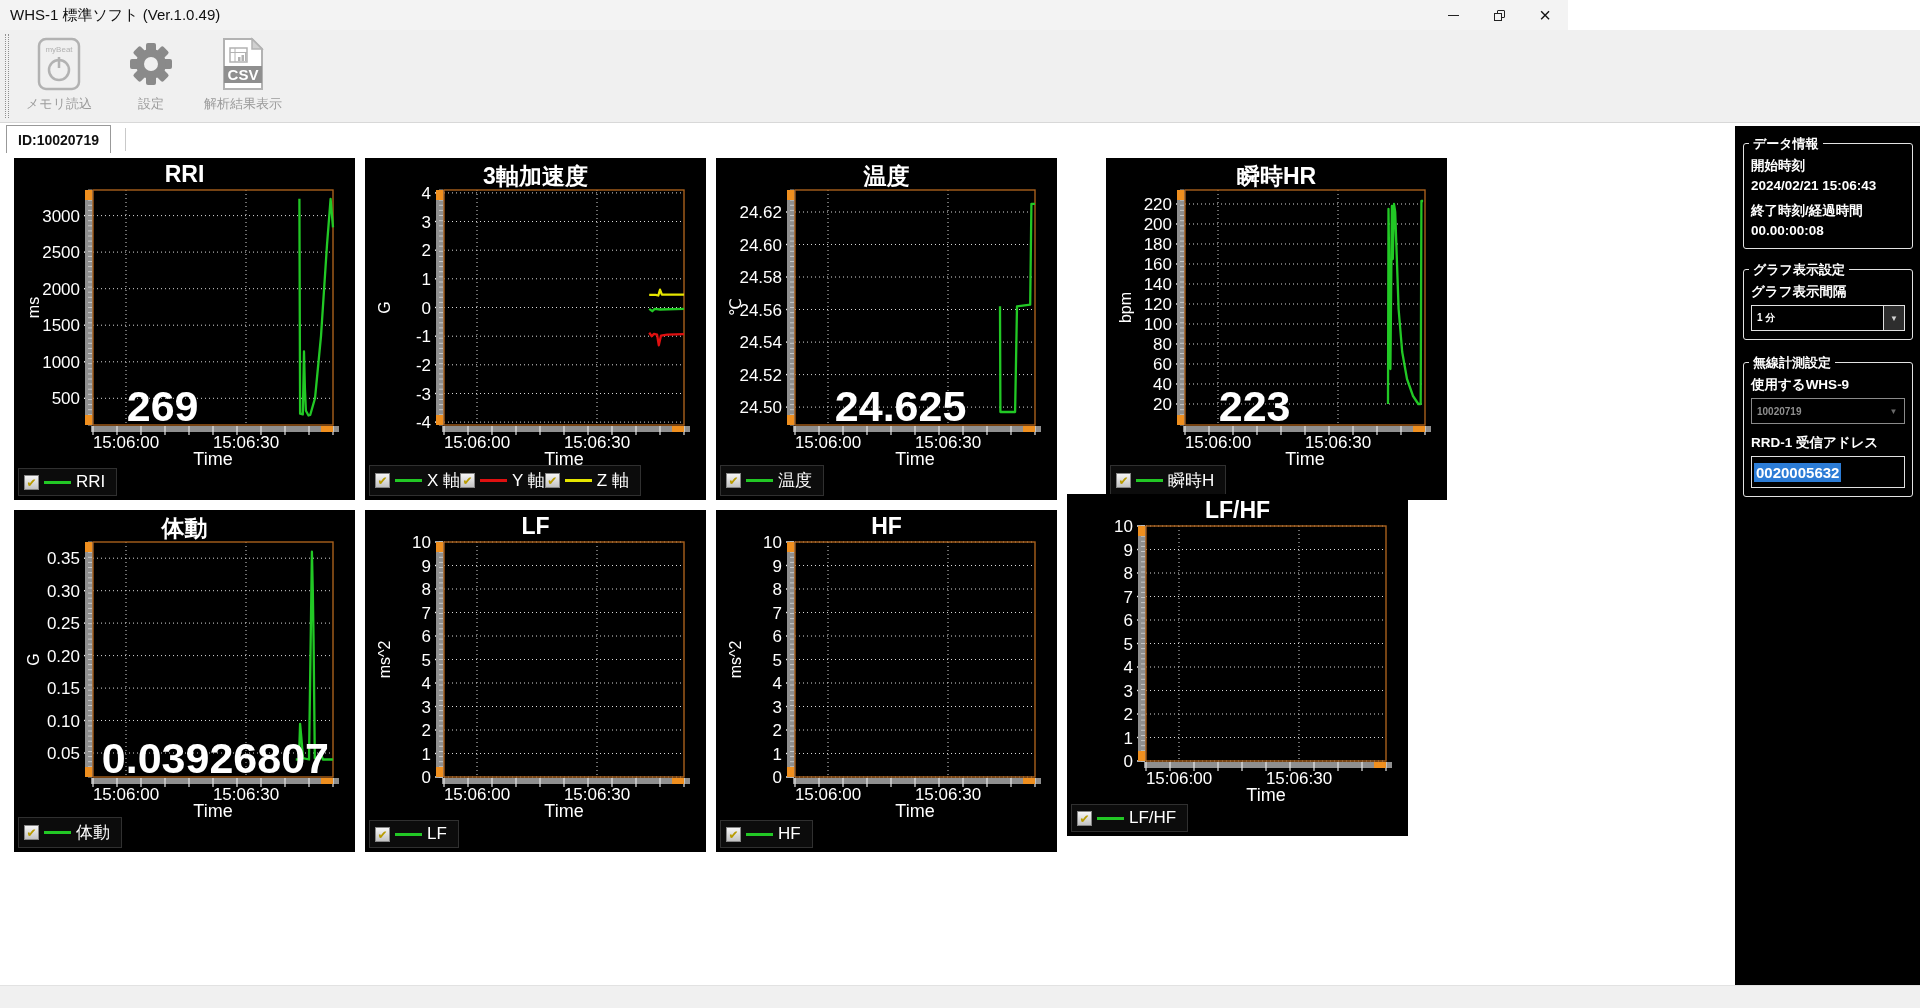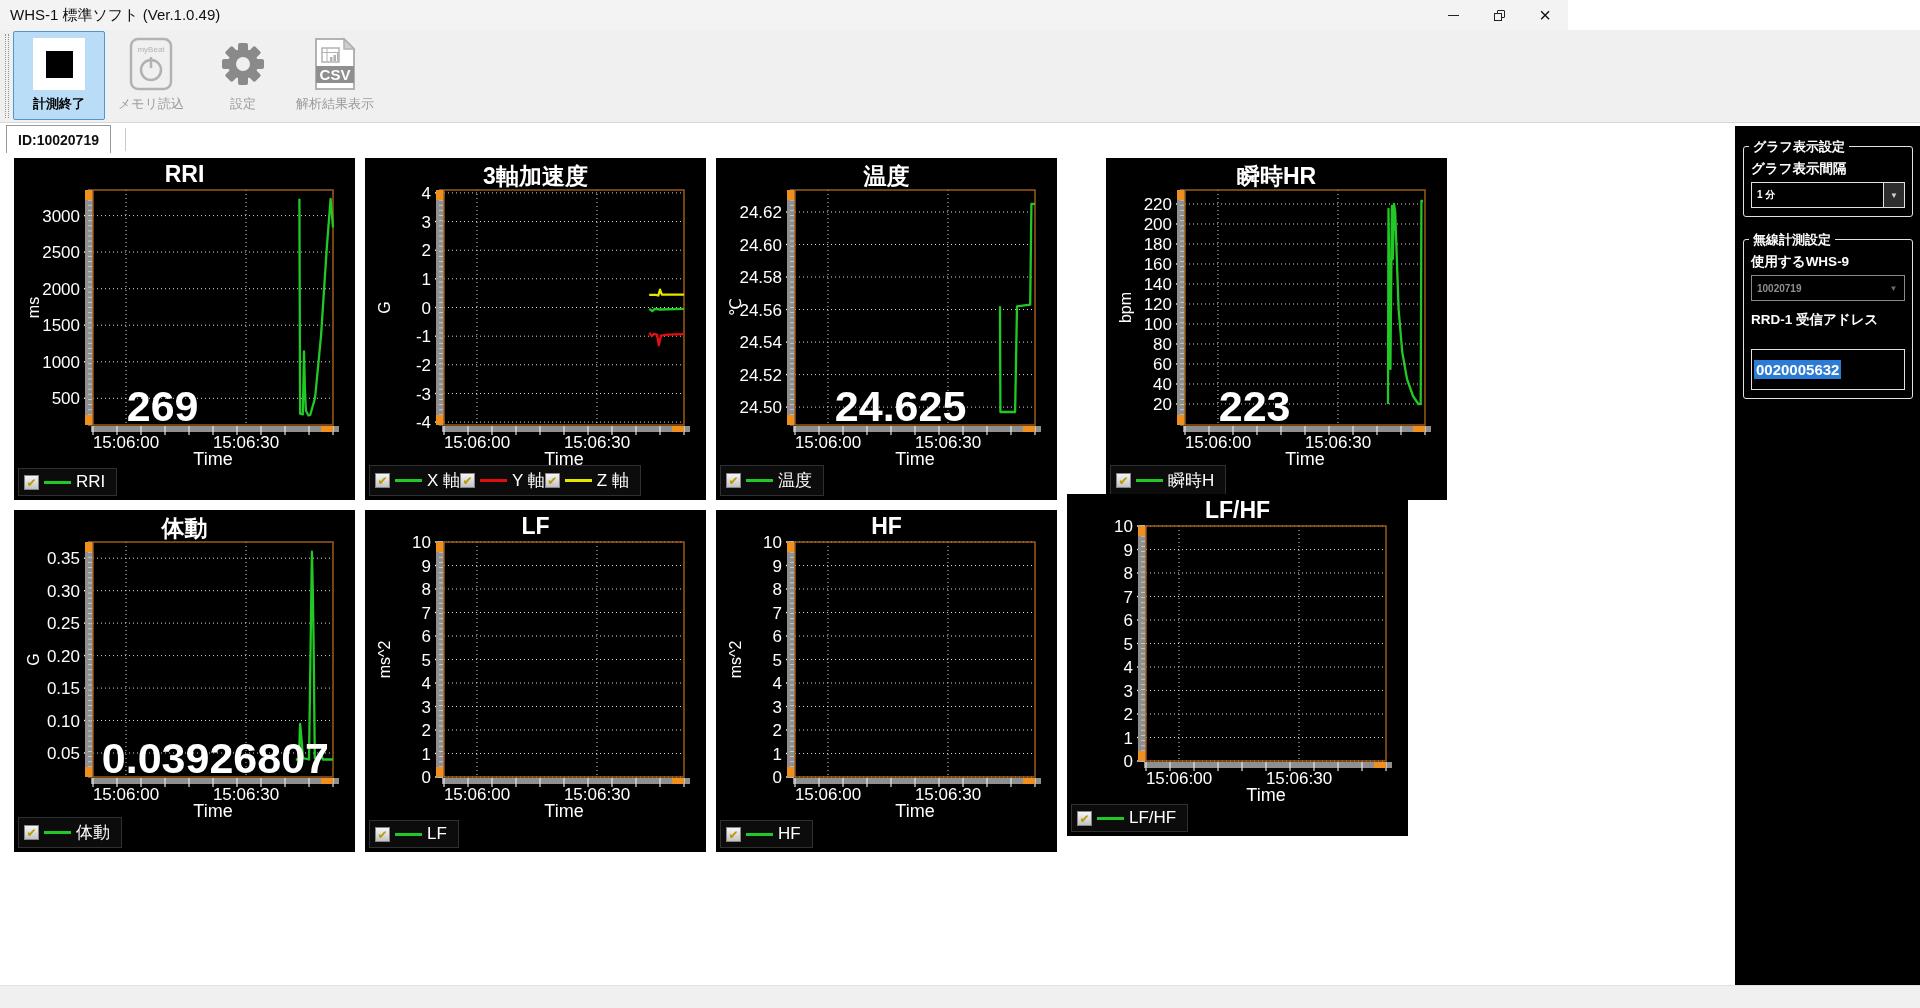--- a/index.html
+++ b/index.html
@@ -74,21 +74,21 @@
   .pvalue { font-size:13.5px; font-weight:bold; margin:0 0 9px; }
   .pvalue:last-child { margin-bottom:2px; }
   .combo { display:flex; height:26px; border:1px solid #e0e0e0; background:#000;
     align-items:center; margin-top:4px; }
   .combo .cval { flex:1; padding-left:5px; font-size:10px; font-weight:bold; }
   .combo .carrow { width:21px; height:100%; background:#2e2e2e; border-left:1px solid #e0e0e0;
     display:flex; align-items:center; justify-content:center; font-size:8px; color:#d2d2d2; }
   .combo.disabled { border-color:#8a8a8a; }
   .combo.disabled .cval { color:#8f8f8f; }
   .combo.disabled .carrow { background:#000; border-left:none; color:#6a6a6a; }
-  .tinput { height:41px; border:1px solid #e0e0e0; background:#000; margin-top:20px;
+  .tinput { height:32px; border:1px solid #e0e0e0; background:#000; margin-top:4px;
     display:flex; align-items:center; padding-left:2px; }
   .tinput .sel { background:#2c7cd6; color:#fff; font-size:15px; font-weight:bold; padding:1px 2px; }
   
   .statusbar { position:absolute; left:0; top:985px; width:1920px; height:23px;
     background:#f0f0f0; border-top:1px solid #e2e2e2; }
 </style>
 </head>
 <body>
 
 <div class="titlebar">
@@ -104,28 +104,20 @@
         </span>
     </div>
     <div class="winbtn">
       <span class="close-glyph">×</span>
     </div>
   </div>
 </div>
 
 <div class="toolbar">
   <div class="gripper"></div>
-  <div class="tbtn active">
-    <div class="iconbox">
-      <div class="stop-tile">
-          <div class="stop-sq"></div>
-        </div>
-    </div>
-    <div class="tlabel">計測終了</div>
-  </div>
   <div class="tbtn">
     <div class="iconbox">
       <svg width="54" height="54" viewBox="0 0 54 54">
         <rect x="7" y="2" width="40" height="50" rx="7" fill="none" stroke="#b2b2b2" stroke-width="2.5"></rect>
         <text x="27" y="15" text-anchor="middle" font-size="8" fill="#b2b2b2">myBeat</text>
         <circle cx="27" cy="33" r="10" fill="none" stroke="#b2b2b2" stroke-width="2.5"></circle>
         <line x1="27" y1="20" x2="27" y2="31" stroke="#b2b2b2" stroke-width="2.5"></line>
       </svg>
     </div>
     <div class="tlabel">メモリ読込</div>
@@ -1029,20 +1021,27 @@
       </svg><div class="legend">
         <span class="lentry">
           <span class="lcheck">✔</span>
           <span class="lline" style="background: rgb(34, 200, 37);"></span>
           <span class="llabel">LF/HF</span>
         </span>
       </div></div>
   </div>
 
 <div class="rpanel">
+  <div class="group g1">
+    <div class="gtitle">データ情報</div>
+    <div class="plabel">開始時刻</div>
+    <div class="pvalue">2024/02/21 15:06:43</div>
+    <div class="plabel">終了時刻/経過時間</div>
+    <div class="pvalue">00.00:00:08</div>
+  </div>
   <div class="group g2">
     <div class="gtitle">グラフ表示設定</div>
     <div class="plabel">グラフ表示間隔</div>
     <div class="combo">
       <div class="cval">1 分</div>
       <div class="carrow">▼</div>
     </div>
   </div>
   <div class="group g3">
     <div class="gtitle">無線計測設定</div>

